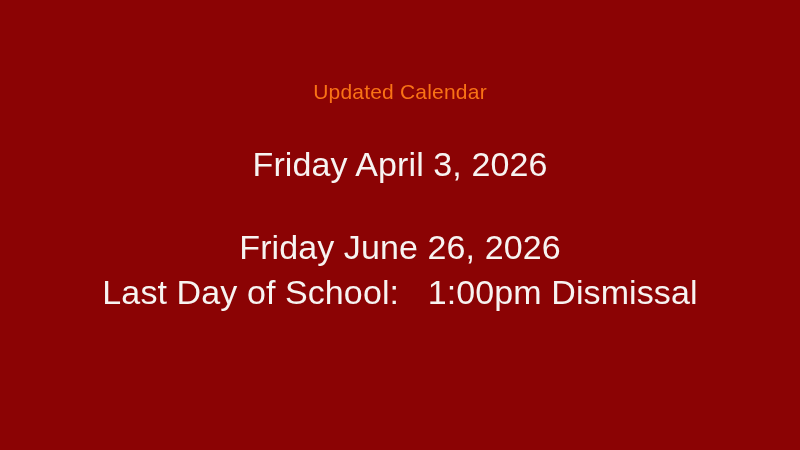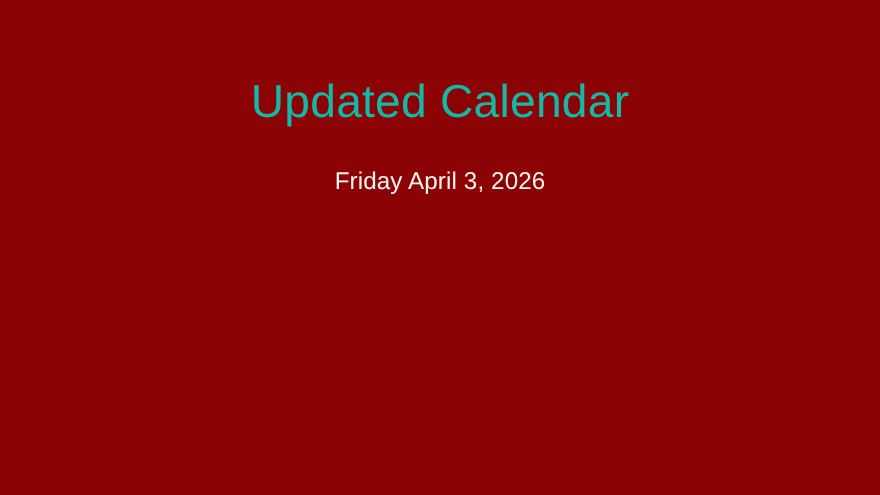--- a/index.html
+++ b/index.html
@@ -21,22 +21,22 @@
     height: 450px;
     background: #8b0304;
     display: flex;
     flex-direction: column;
     align-items: center;
     justify-content: flex-start;
     padding-top: 72px;
   }
 
   .announcement-title {
-    color: #14b8a6;
-    font-size: 42px;
+    color: #f97316;
+    font-size: 21px;
     line-height: 40px;
     font-weight: 400;
     letter-spacing: 0.2px;
     text-align: center;
     white-space: pre;
     margin: 0;
   }
 
   .notice-block {
     text-align: center;
@@ -47,34 +47,38 @@
   .notice-block.first {
     margin-top: 30px;
   }
 
   .notice-block.second {
     margin-top: 38px;
   }
 
   .notice-line {
     color: #f7f3f1;
-    font-size: 22px;
+    font-size: 34px;
     line-height: 45px;
     font-weight: 400;
     letter-spacing: 0.1px;
     text-align: center;
     white-space: pre;
     margin: 0;
   }
 </style>
 </head>
 <body>
 
 <div class="slide">
 
   <h1 class="announcement-title">Updated Calendar</h1>
 
   <div class="notice-block first">
     <p class="notice-line">Friday April 3, 2026</p>
   </div>
 
+  <div class="notice-block second">
+    <p class="notice-line">Friday June 26, 2026</p>
+    <p class="notice-line">Last Day of School:   1:00pm Dismissal</p>
+  </div>
 
 </div>
 
 </body></html>

